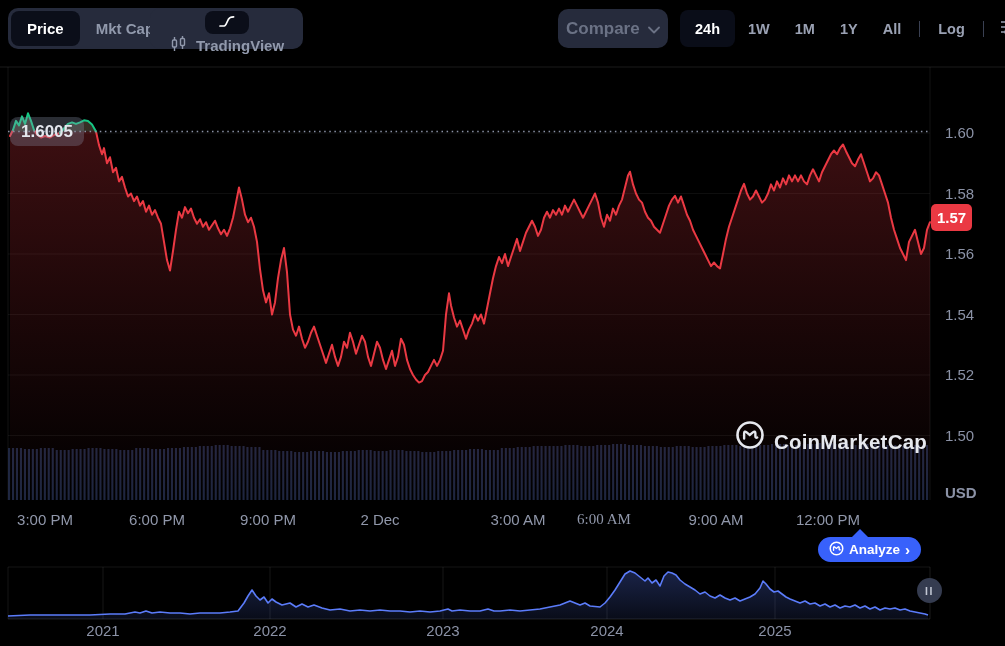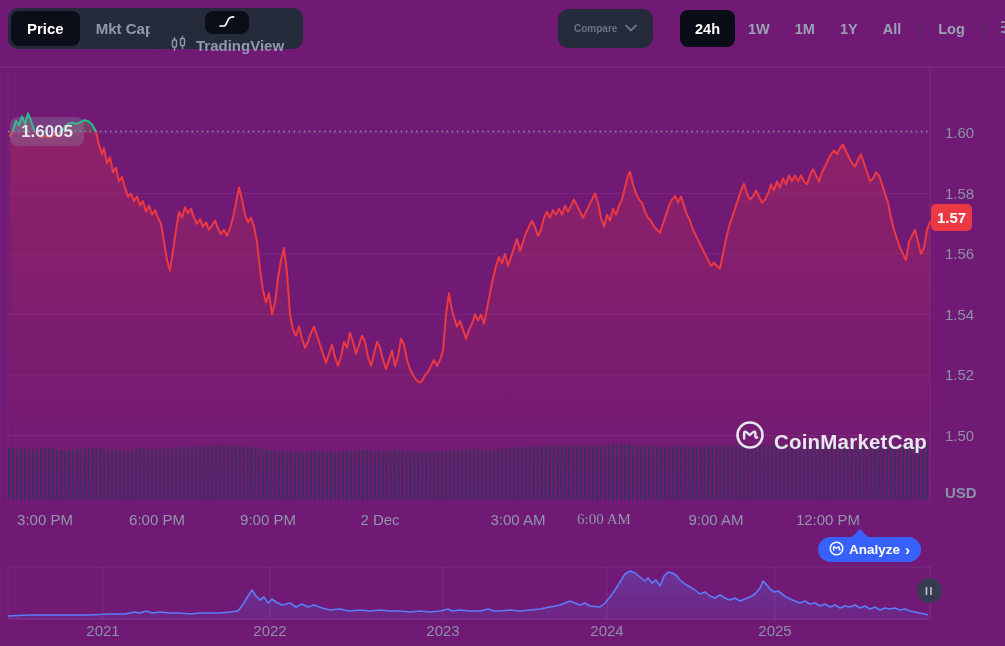--- a/index.html
+++ b/index.html
@@ -1,25 +1,25 @@
 <!DOCTYPE html>
 <html><head>
 <meta charset="utf-8">
 <style>
   html,body{margin:0;padding:0;background:#0e131f;font-family:"Liberation Sans",sans-serif;}
-  .stage{position:relative;width:1005px;height:646px;background:#701a75;overflow:hidden;}
+  .stage{position:relative;width:1005px;height:646px;background:#000000;overflow:hidden;}
 
   
   .grp{position:absolute;top:8px;display:flex;align-items:center;background:#262b3c;border-radius:10px;padding:3px;height:41px;box-sizing:border-box;}
   .seg{display:flex;align-items:center;justify-content:center;gap:8px;height:35px;border-radius:8px;
        font-size:15px;font-weight:700;color:#9199ac;padding:0 16px;cursor:pointer;white-space:nowrap;}
   .seg.active{background:#0b0e19;color:#fff;}
   .seg.icon-only{padding:0 12px;}
   .compare{position:absolute;left:558px;top:9px;height:39px;box-sizing:border-box;display:flex;align-items:center;gap:8px;
-       background:#262b3c;border-radius:10px;padding:0 16px;color:#6b7285;font-size:10px;font-weight:600;cursor:pointer;}
+       background:#262b3c;border-radius:10px;padding:0 8px;color:#6b7285;font-size:17px;font-weight:600;cursor:pointer;}
   .ranges{position:absolute;left:680px;top:9px;height:39px;display:flex;align-items:center;gap:1px;}
   .rbtn{display:flex;align-items:center;justify-content:center;height:37px;padding:0 12px;border-radius:8px;
        color:#9aa1b3;font-size:14.5px;font-weight:700;cursor:pointer;}
   .rbtn.active{background:#0a0d18;color:#fff;padding:0 15px;}
   .vdiv{width:1px;height:16px;background:#3a4052;margin:0 5px;}
   .iconbtn{display:flex;align-items:center;justify-content:center;height:37px;padding:0 8px;cursor:pointer;}
 
   
   svg.chartsvg{position:absolute;left:0;top:0;}
   .overlay{position:absolute;background:transparent;}

